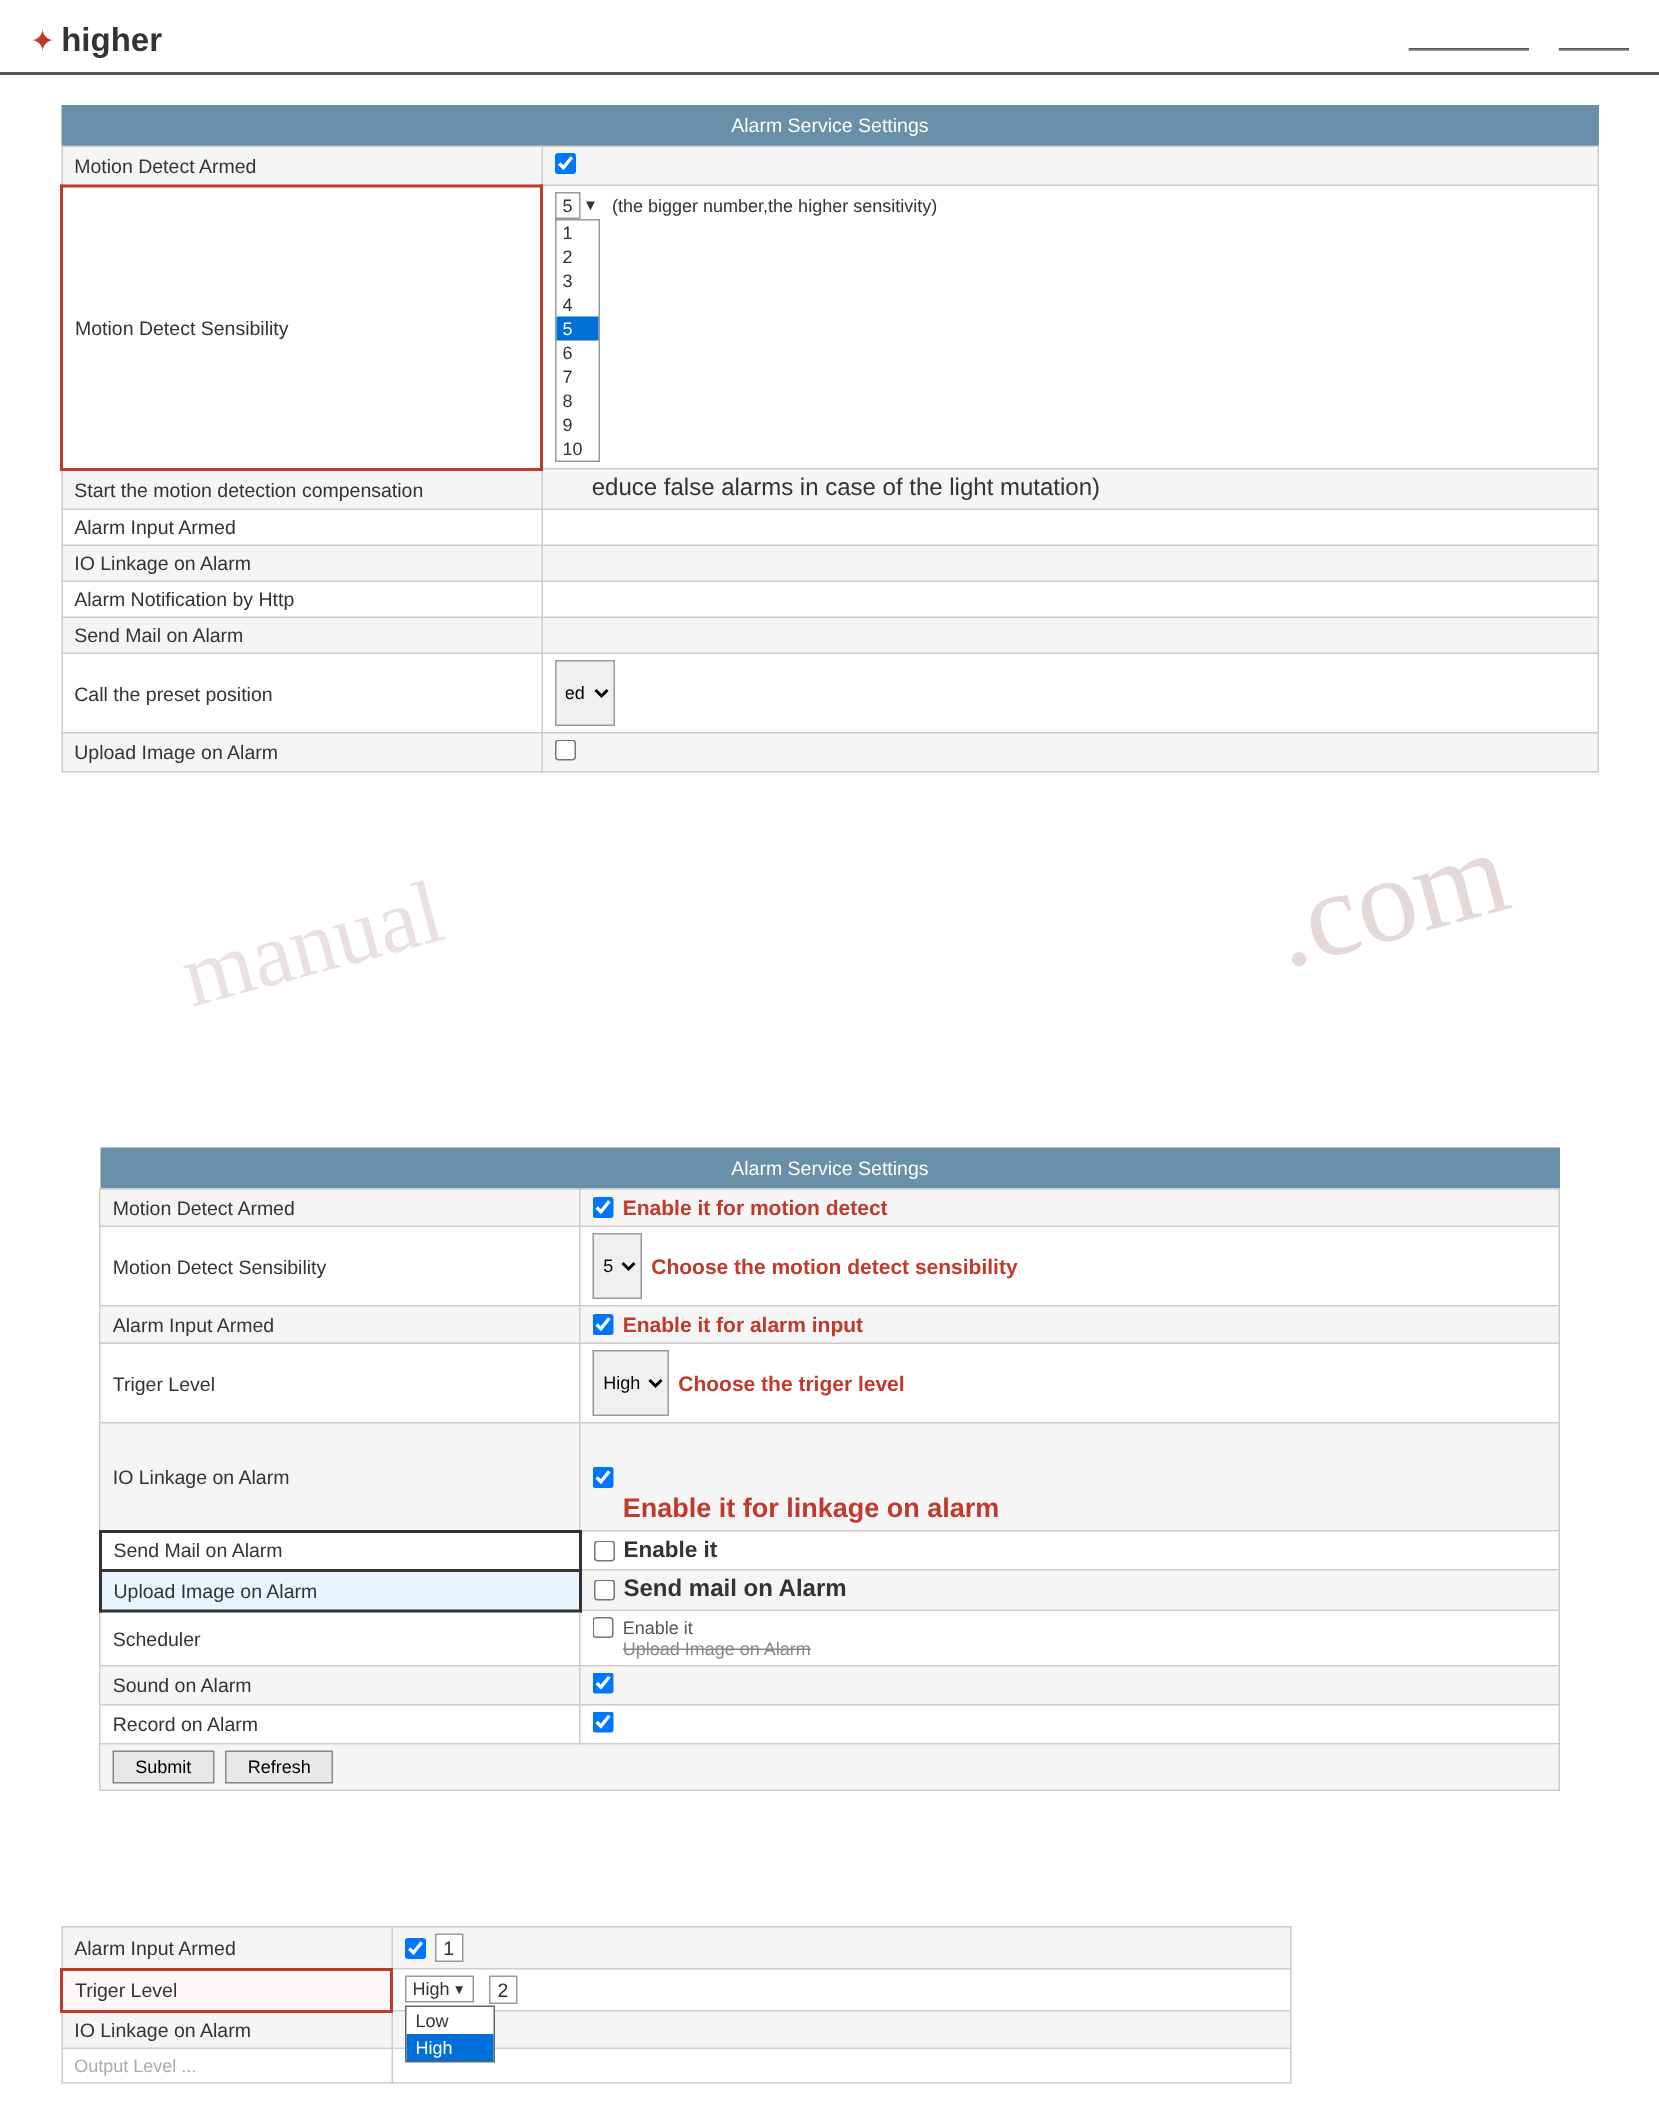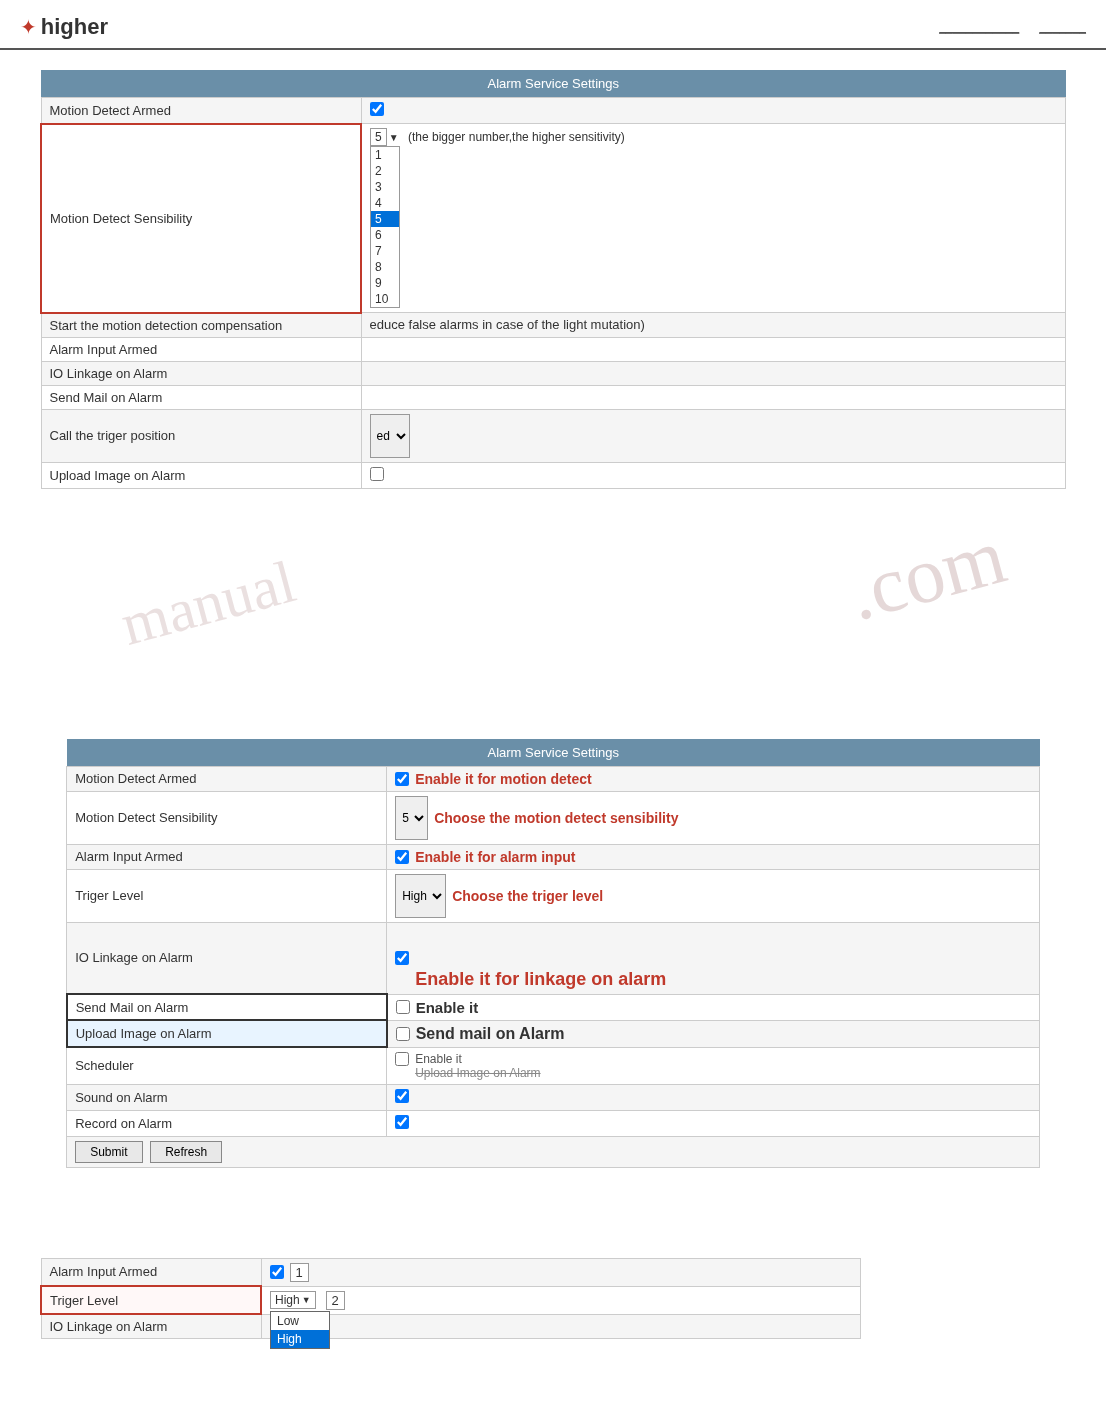--- a/index.html
+++ b/index.html
@@ -274,42 +274,46 @@
               </div>
             </div>
             <span style="font-size:12px;color:#333;padding-top:2px;">(the bigger number,the higher sensitivity)</span>
           </div>
         </td>
       </tr>
 
       <tr>
         <td class="label-cell">Start the motion detection compensation</td>
         <td class="value-cell">
-          <span style="font-size:13px;">educe false alarms in case of the light mutation)</span>
+          <span style="font-size:16px;margin-left:25px;">educe false alarms in case of the light mutation)</span>
         </td>
       </tr>
 
       <tr>
         <td class="label-cell">Alarm Input Armed</td>
         <td class="value-cell"></td>
       </tr>
 
       <tr>
         <td class="label-cell">IO Linkage on Alarm</td>
         <td class="value-cell"></td>
       </tr>
 
+      <tr>
+        <td class="label-cell">Alarm Notification by Http</td>
+        <td class="value-cell"></td>
+      </tr>
 
       <tr>
         <td class="label-cell">Send Mail on Alarm</td>
         <td class="value-cell"></td>
       </tr>
 
       <tr>
-        <td class="label-cell">Call the triger position</td>
+        <td class="label-cell">Call the preset position</td>
         <td class="value-cell">
           <select>
             <option>ed</option>
           </select>
         </td>
       </tr>
 
       <tr>
         <td class="label-cell">Upload Image on Alarm</td>
         <td class="value-cell">
@@ -477,15 +481,19 @@
             <span style="font-size:13px;border:1px solid #999;padding:1px 5px;background:#fff;margin-left:4px;">2</span>
           </div>
         </td>
       </tr>
 
       <tr>
         <td>IO Linkage on Alarm</td>
         <td></td>
       </tr>
 
+      <tr>
+        <td style="color:#aaa;font-size:12px;">Output Level ...</td>
+        <td></td>
+      </tr>
     </tbody>
   </table>
 </div>
 
 </body></html>

